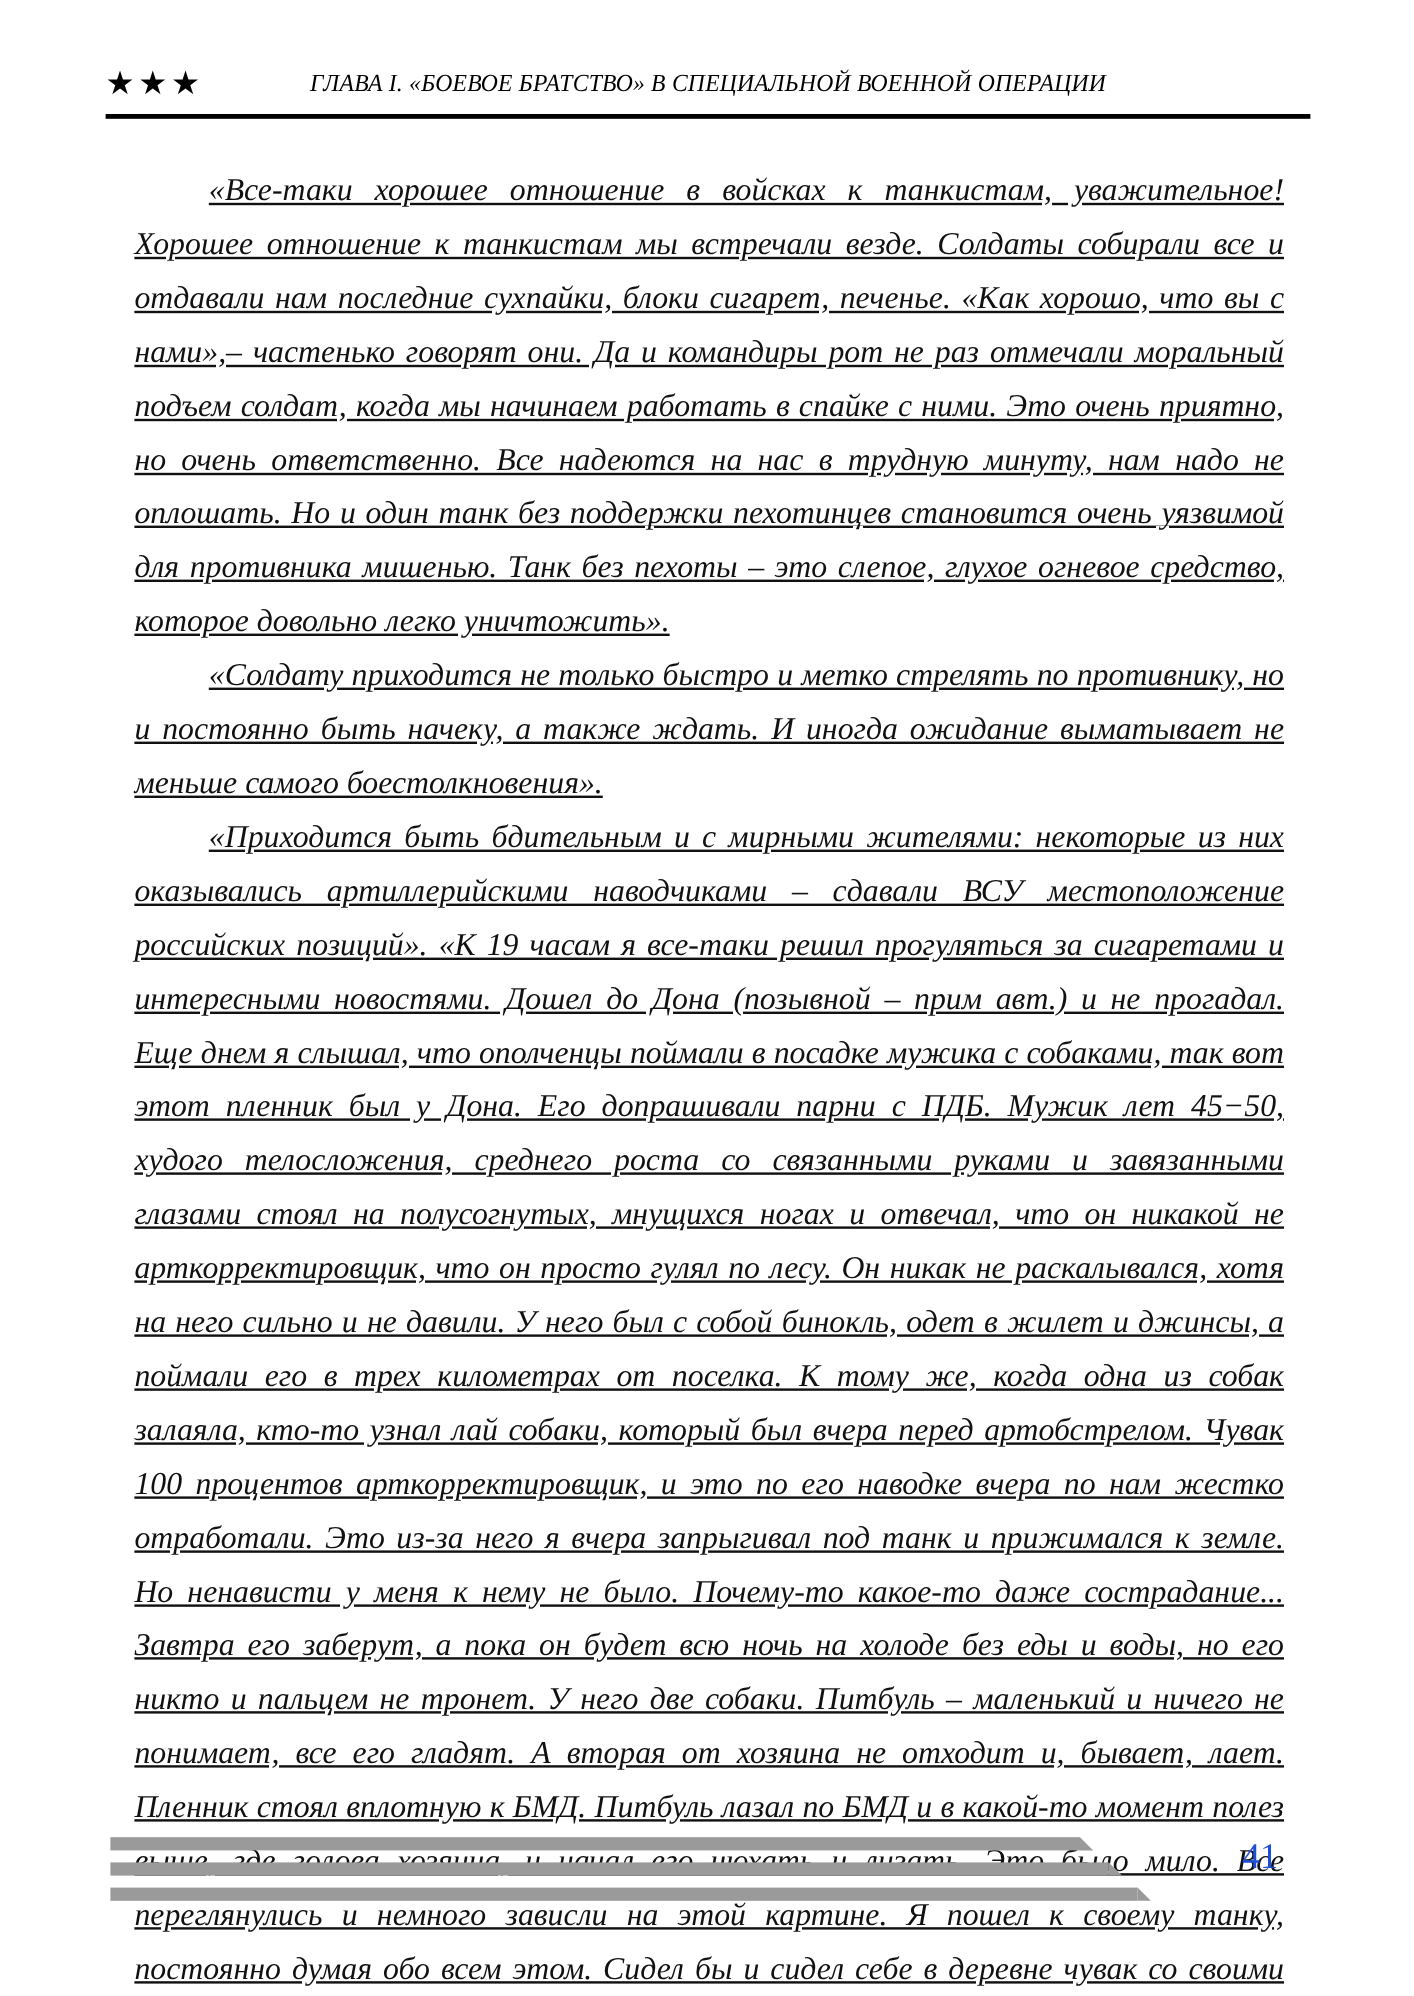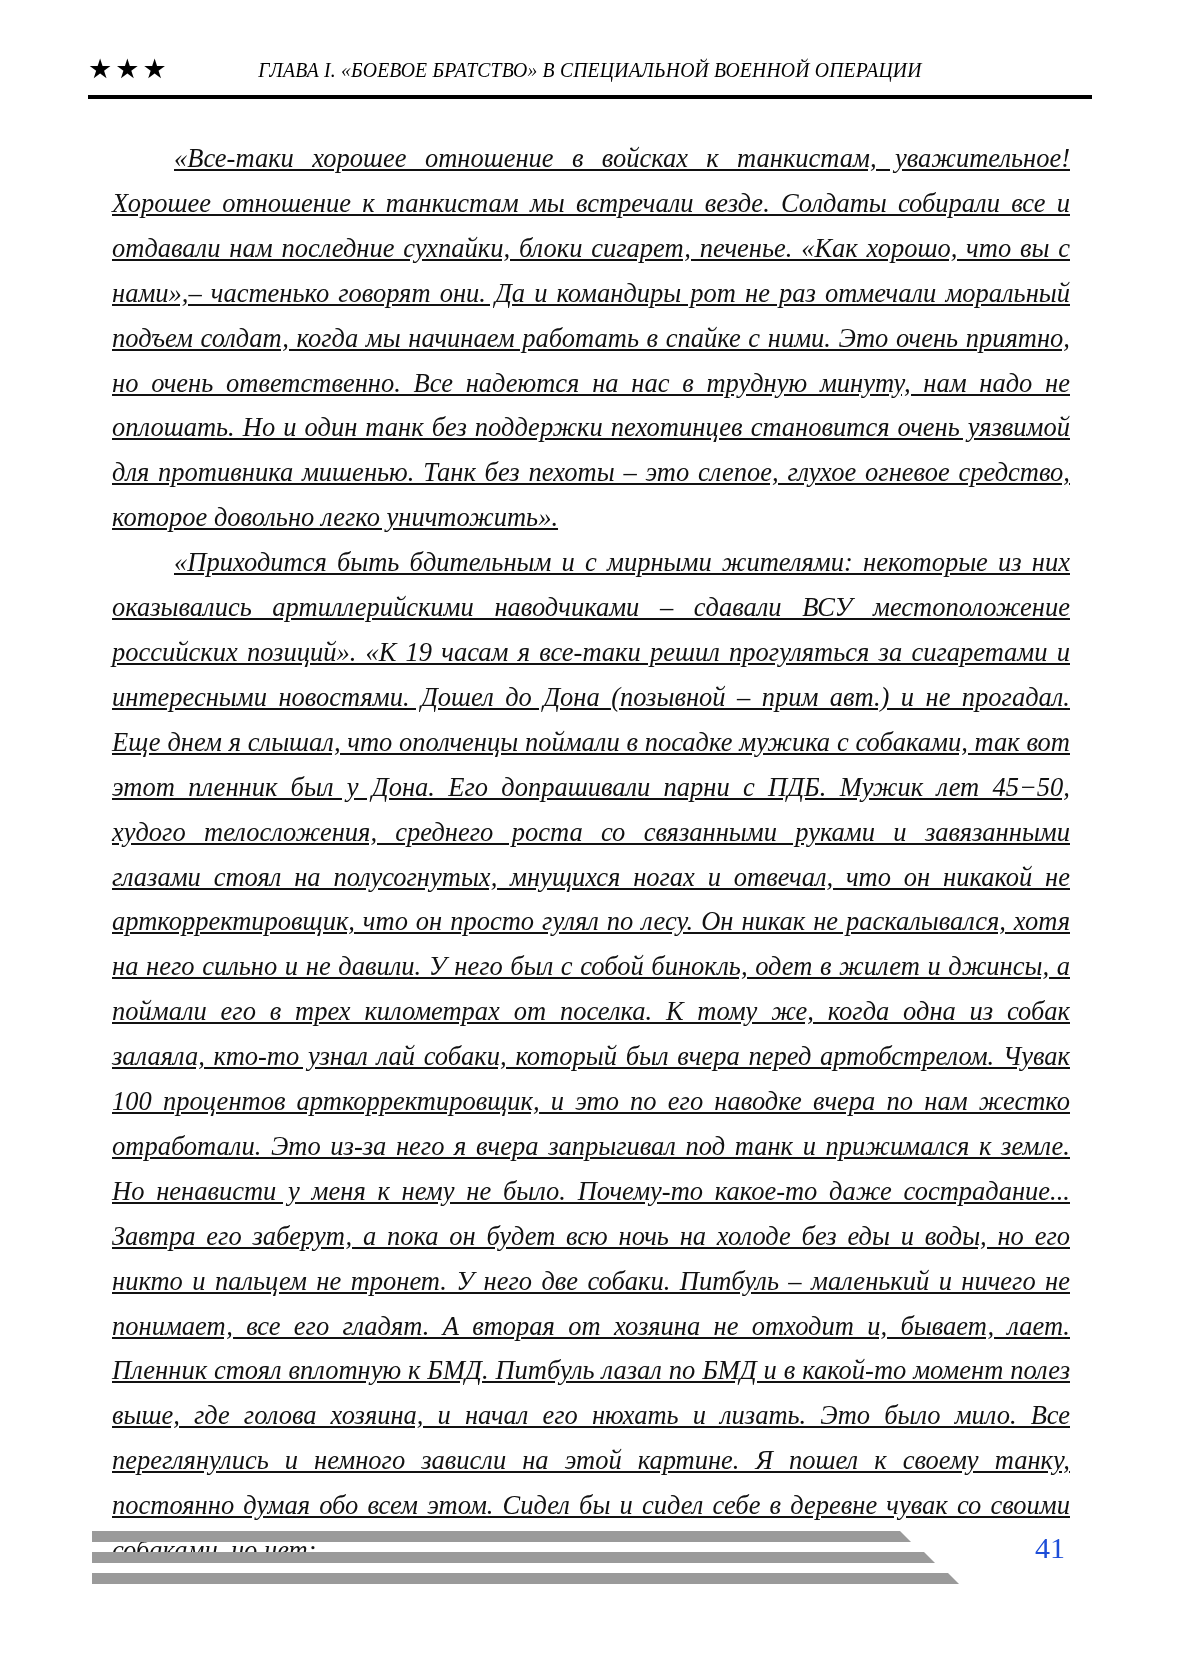--- a/index.html
+++ b/index.html
@@ -131,20 +131,21 @@
 <div class="page">
 
   <div class="running-head">
     <div class="stars">★★★</div>
     <div class="head-title">ГЛАВА I. «БОЕВОЕ БРАТСТВО» В СПЕЦИАЛЬНОЙ ВОЕННОЙ ОПЕРАЦИИ</div>
   </div>
   <div class="head-rule"></div>
 
   <div class="body-text">
     <p>«Все-таки хорошее отношение в войсках к танкистам, уважительное! Хорошее отношение к танкистам мы встречали везде. Солдаты собирали все и отдавали нам последние сухпайки, блоки сигарет, печенье. «Как хорошо, что вы с нами»,– частенько говорят они. Да и командиры рот не раз отмечали моральный подъем солдат, когда мы начинаем работать в спайке с ними. Это очень приятно, но очень ответственно. Все надеются на нас в трудную минуту, нам надо не оплошать. Но и один танк без поддержки пехотинцев становится очень уязвимой для противника мишенью. Танк без пехоты – это слепое, глухое огневое средство, которое довольно легко уничтожить».</p>
+    <p>«Солдату приходится не только быстро и метко стрелять по противнику, но и постоянно быть начеку, а также ждать. И иногда ожидание выматывает не меньше самого боестолкновения».</p>
     <p>«Приходится быть бдительным и с мирными жителями: некоторые из них оказывались артиллерийскими наводчиками – сдавали ВСУ местоположение российских позиций». «К 19 часам я все-таки решил прогуляться за сигаретами и интересными новостями. Дошел до Дона (позывной – прим авт.) и не прогадал. Еще днем я слышал, что ополченцы поймали в посадке мужика с собаками, так вот этот пленник был у Дона. Его допрашивали парни с ПДБ. Мужик лет 45−50, худого телосложения, среднего роста со связанными руками и завязанными глазами стоял на полусогнутых, мнущихся ногах и отвечал, что он никакой не арткорректировщик, что он просто гулял по лесу. Он никак не раскалывался, хотя на него сильно и не давили. У него был с собой бинокль, одет в жилет и джинсы, а поймали его в трех километрах от поселка. К тому же, когда одна из собак залаяла, кто-то узнал лай собаки, который был вчера перед артобстрелом. Чувак 100 процентов арткорректировщик, и это по его наводке вчера по нам жестко отработали. Это из-за него я вчера запрыгивал под танк и прижимался к земле. Но ненависти у меня к нему не было. Почему-то какое-то даже сострадание... Завтра его заберут, а пока он будет всю ночь на холоде без еды и воды, но его никто и пальцем не тронет. У него две собаки. Питбуль – маленький и ничего не понимает, все его гладят. А вторая от хозяина не отходит и, бывает, лает. Пленник стоял вплотную к БМД. Питбуль лазал по БМД и в какой-то момент полез выше, где голова хозяина, и начал его нюхать и лизать. Это было мило. Все переглянулись и немного зависли на этой картине. Я пошел к своему танку, постоянно думая обо всем этом. Сидел бы и сидел себе в деревне чувак со своими собаками, но нет:</p>
   </div>
 
   <div class="footer-orn">
     <div class="orn-bar b1"></div>
     <div class="orn-bar b2"></div>
     <div class="orn-bar b3"></div>
   </div>
 
   <div class="page-number">41</div>

